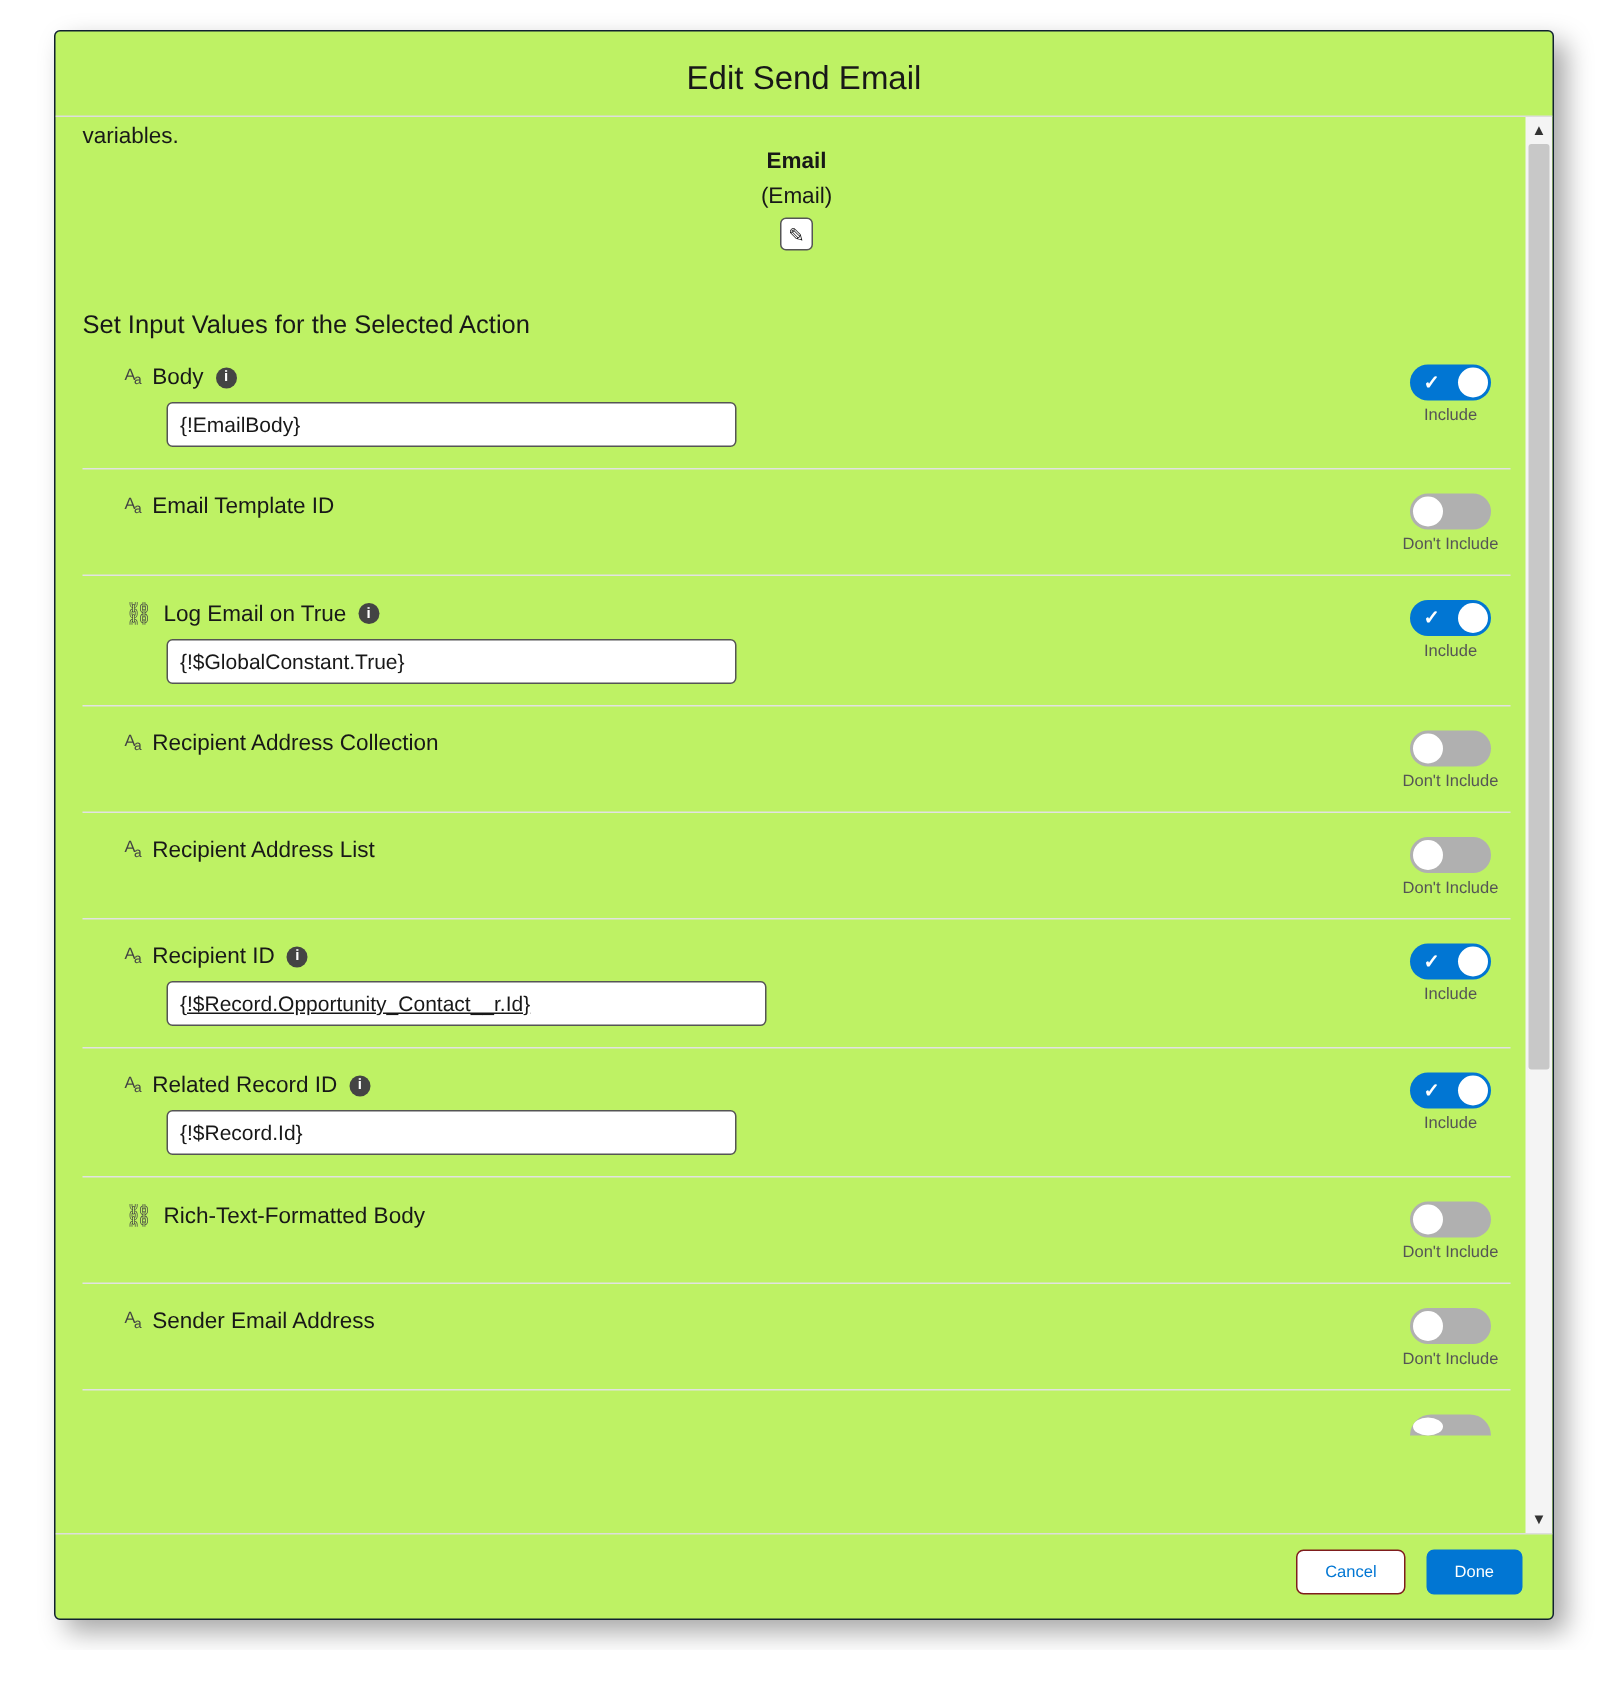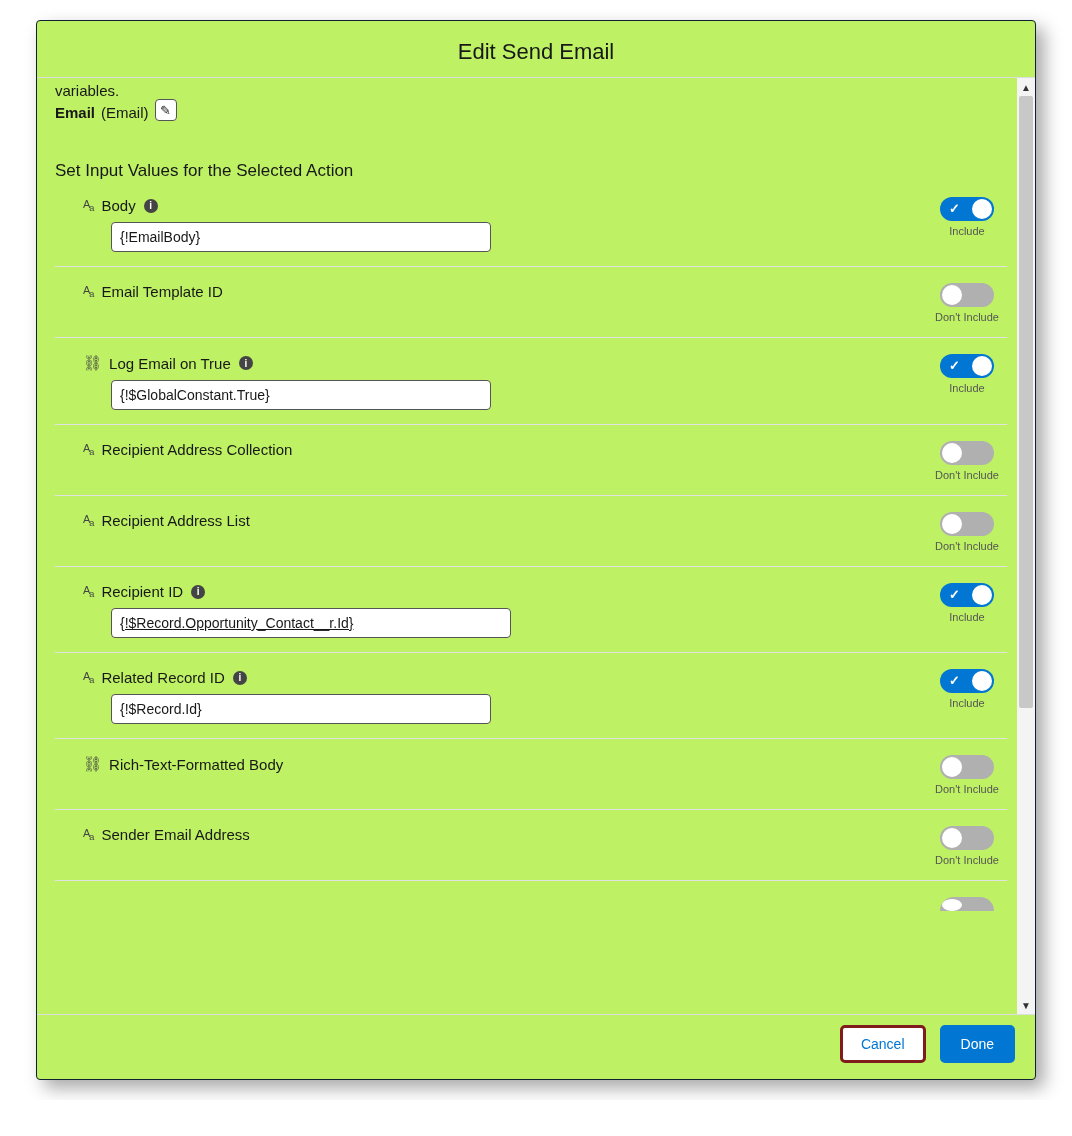--- a/index.html
+++ b/index.html
@@ -35,22 +35,23 @@
     padding:0 10px 0 18px;
   }
   .intro-variables{
     font-size:15px;
     margin-top:4px;
   }
   .email-line{
     font-size:15px;
     margin-top:0;
     display:flex;
-    align-items:flex-end;
+    align-items:center;
     gap:6px;
+    flex-direction:column;
   }
   .email-line .bold{font-weight:700;}
   .email-line .paren{font-weight:400;}
   .pencil-btn{
     width:22px;height:22px;
     border:1px solid #555;
     border-radius:4px;
     display:inline-flex;align-items:center;justify-content:center;
     cursor:pointer;
     font-size:13px;
@@ -128,22 +129,22 @@
   .thumb{
     position:absolute;left:2px;right:2px;top:0;height:68%;
     background:#c8c8c8;border-radius:2px;
   }
   .footer{
     border-top:1px solid #ddd;
     padding:10px 20px 16px;
     display:flex;justify-content:flex-end;gap:14px;
   }
   .btn{
-    font-size:14px;padding:8px 18px;border-radius:5px;cursor:pointer;
-    border:3px solid #7f1d1d;background:#fff;color:#0176d3;
+    font-size:11px;padding:8px 18px;border-radius:5px;cursor:pointer;
+    border:1px solid #7f1d1d;background:#fff;color:#0176d3;
   }
   .btn.primary{
     background:#0176d3;color:#fff;border-color:#0176d3;
   }
 </style>
 </head>
 <body>
 
 <div class="window">
   <div class="header">Edit Send Email</div>

